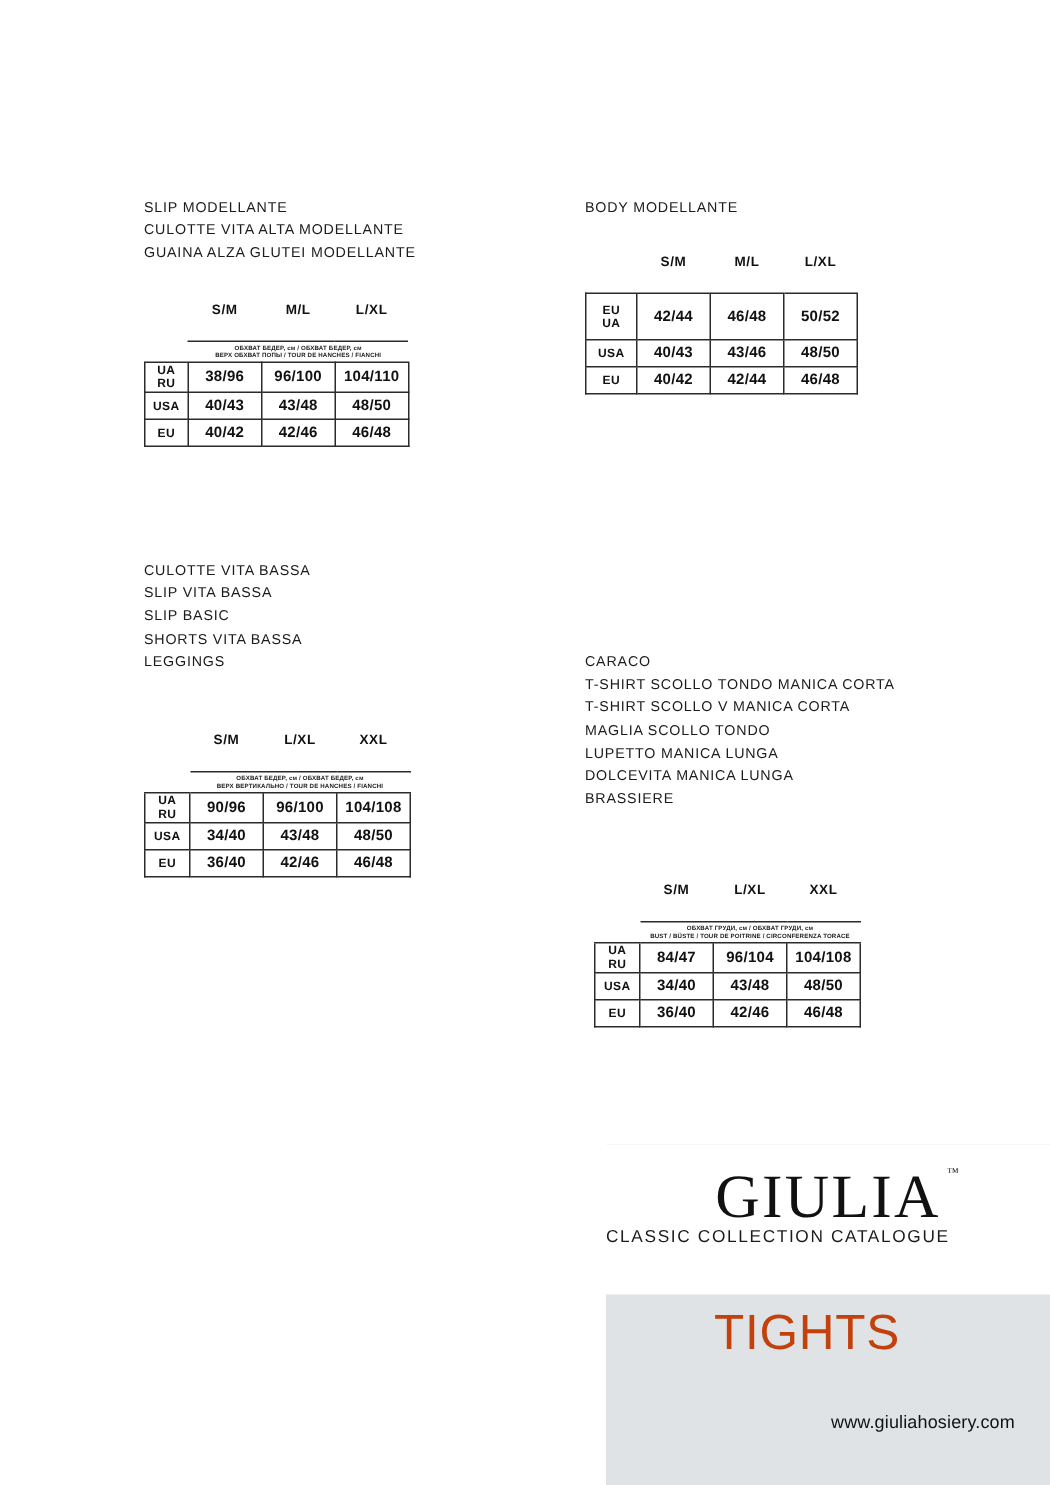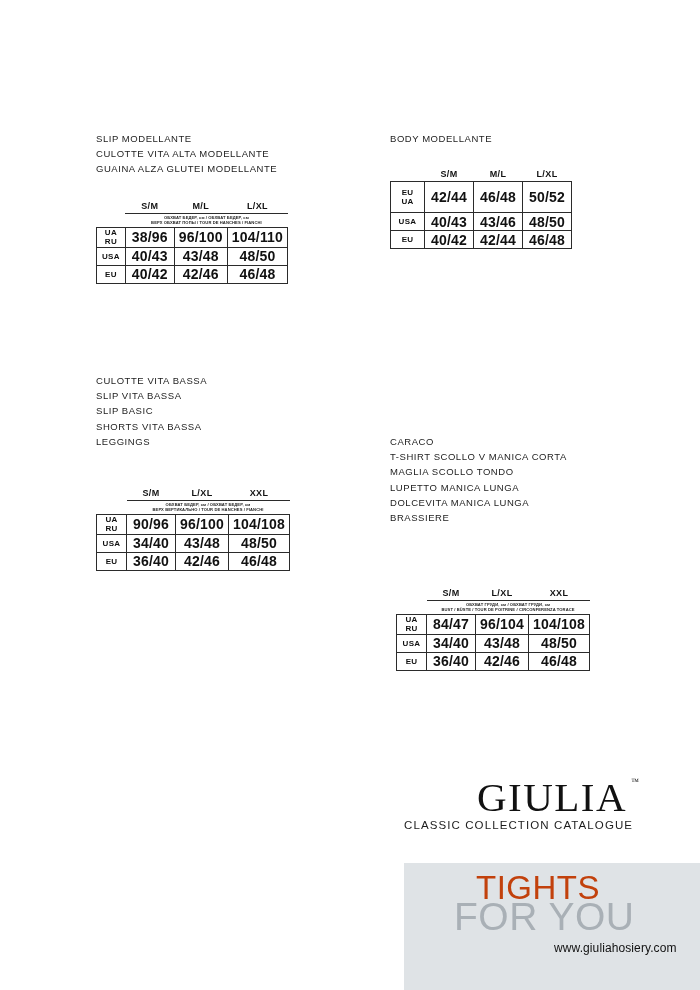--- a/index.html
+++ b/index.html
@@ -46,21 +46,21 @@
     vertical-align: middle;
     font-weight: bold;
     padding: 0;
     white-space: nowrap;
   }
   table.size-table tr.head-row td {
     border: none;
     font-size: 9px;
     font-weight: bold;
     letter-spacing: 0.4px;
-    padding-bottom: 1px;
+    padding-bottom: 15px;
     height: 12px;
   }
   table.size-table tr.head-row td.colhead {
     border-bottom: 1px solid #2b2b2b;
   }
   table.size-table tr.note-row td {
     border: none;
     border-bottom: 1px solid #2b2b2b;
     font-size: 4.1px;
     letter-spacing: 0.1px;
@@ -69,21 +69,21 @@
     padding: 1px 2px 1.5px 2px;
     color: #1c1c1c;
   }
   table.size-table td.rowlabel {
     font-size: 8px;
     letter-spacing: 0.3px;
     padding: 0 5px;
     line-height: 9.5px;
   }
   table.size-table td.val {
-    font-size: 14px;
+    font-size: 10px;
     letter-spacing: 0.2px;
     height: 17px;
     min-width: 40px;
     padding: 0 4px;
   }
   
   .logo-panel {
     position: absolute;
     left: 404px;
     top: 763px;
@@ -283,20 +283,21 @@
         <td class="val">36/40</td>
         <td class="val">42/46</td>
         <td class="val">46/48</td>
       </tr>
     </tbody>
       </table>
   </div>
 
   <div class="block heading-list" style="left:390px; top:434px;">
     <div>CARACO</div>
+    <div>T-SHIRT SCOLLO TONDO MANICA CORTA</div>
     <div>T-SHIRT SCOLLO V MANICA CORTA</div>
     <div>MAGLIA SCOLLO TONDO</div>
     <div>LUPETTO MANICA LUNGA</div>
     <div>DOLCEVITA MANICA LUNGA</div>
     <div>BRASSIERE</div>
   </div>
 
   <div class="block" style="left:396px; top:587px;">
     <table class="size-table">
       <tbody>
@@ -337,17 +338,16 @@
   <div class="logo-panel">
     <div class="logo-white" style="left:0; top:0;"></div>
 
     <div class="giulia-wrap">
       <span class="giulia"><span>GIULIA</span><span class="tm">™</span></span>
     </div>
 
     <div class="subtitle">CLASSIC COLLECTION CATALOGUE</div>
 
     <div class="tights">TIGHTS</div>
-    <div class="foryou">FOR YOU</div>
     <div class="weburl">www.giuliahosiery.com</div>
   </div>
 
 </div>
 
 </body></html>

